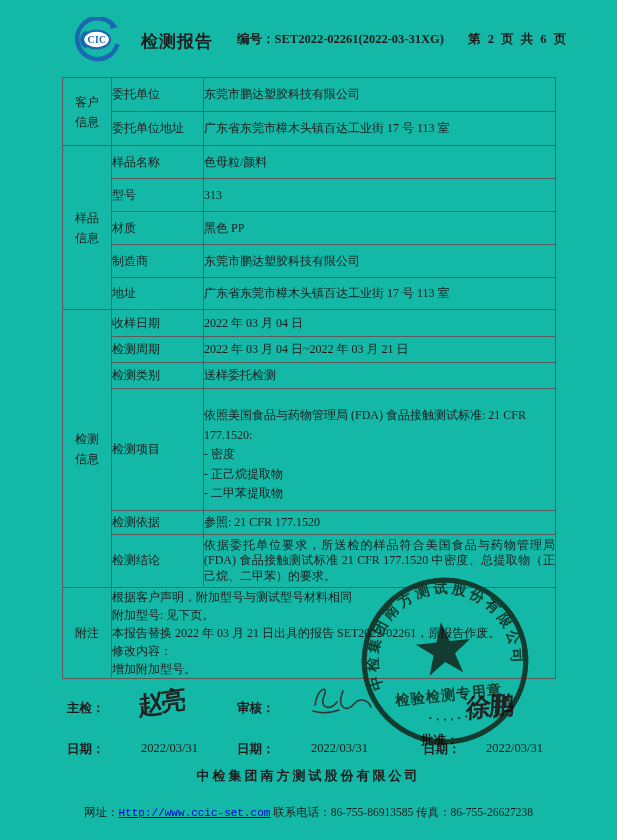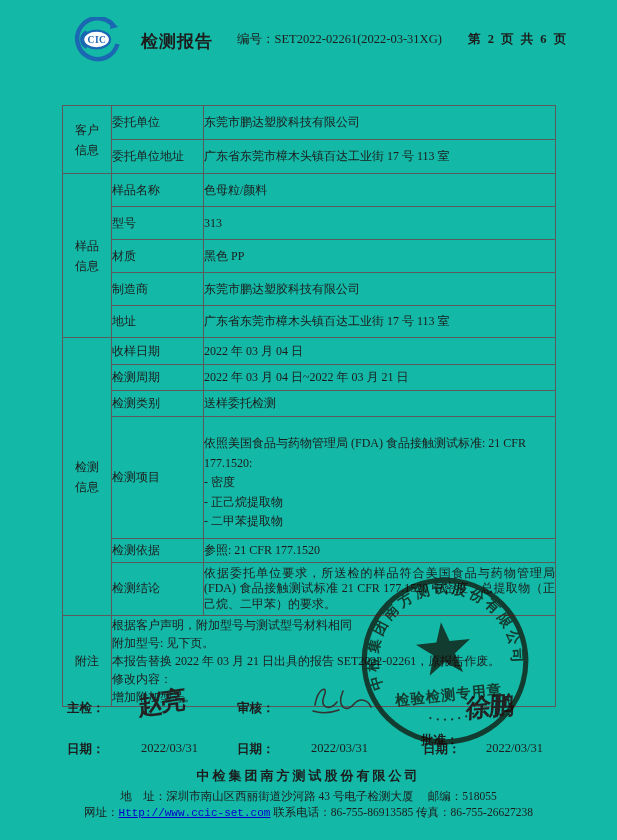--- a/index.html
+++ b/index.html
@@ -4,24 +4,24 @@
 <style>
   html,body{margin:0;padding:0;background:#e8e8e8;}
   .page{
     position:relative;width:617px;height:840px;background:#14b8a6;
     font-family:"Liberation Serif","DejaVu Serif",serif;color:#1c1c1c;
     margin:0 auto;overflow:hidden;
   }
   
   .logo{position:absolute;left:70px;top:17px;width:52px;height:46px;}
   .hdr-title{position:absolute;left:141px;top:30px;font-size:17px;font-weight:bold;letter-spacing:1px;}
-  .hdr-no{position:absolute;left:237px;top:31px;font-size:12.5px;font-weight:normal;}
+  .hdr-no{position:absolute;left:237px;top:31px;font-size:12.5px;font-weight:bold;}
   .hdr-page{position:absolute;left:468px;top:31px;font-size:12.5px;font-weight:bold;letter-spacing:2px;}
   
-  table.report{position:absolute;left:62px;top:77px;width:494px;border-collapse:collapse;table-layout:fixed;margin-top:28px;}
+  table.report{position:absolute;left:62px;top:77px;width:494px;border-collapse:collapse;table-layout:fixed;}
   table.report td{border:1px solid #5a5a5a;font-size:12px;vertical-align:middle;padding:0;}
   td.sec{width:49px;text-align:center;line-height:20px;}
   td.lbl{width:92px;padding-left:11px;}
   td.val{padding-left:15px;padding-right:10px;}
   .ml{line-height:19.5px;}
   td.val.items{padding-top:17px;padding-bottom:6px;vertical-align:top;}
   td.val.concl{line-height:15.5px;text-align:justify;padding-top:3px;padding-bottom:3px;}
   td.notes-cell{padding:5px 10px 5px 11px;vertical-align:top;}
   td.notes-cell div{line-height:18px;}
   
@@ -184,18 +184,17 @@
         <circle cx="73" cy="142" r="1.1"></circle>
         <circle cx="80" cy="143" r="1.1"></circle>
       <circle cx="87" cy="143.4" r="1.1"></circle>
         <circle cx="94" cy="143" r="1.1"></circle>
         <circle cx="101" cy="142" r="1.1"></circle>
         <circle cx="108" cy="140" r="1.1"></circle>
     </g>
   </svg>
 
   <div class="ft ft-company">中检集团南方测试股份有限公司</div>
-  <div class="ft ft-line">地　址：深圳市南山区西丽街道沙河路 43 号电子检测大厦　 邮编：518055</div>
   <div class="ft ft-line2">
     <span>网址：</span><a class="ft-link" href="#">Http://www.ccic-set.com</a><span> 联系电话：86-755-86913585  传真：86-755-26627238</span>
   </div>
 
 </div>
 
 </body></html>

